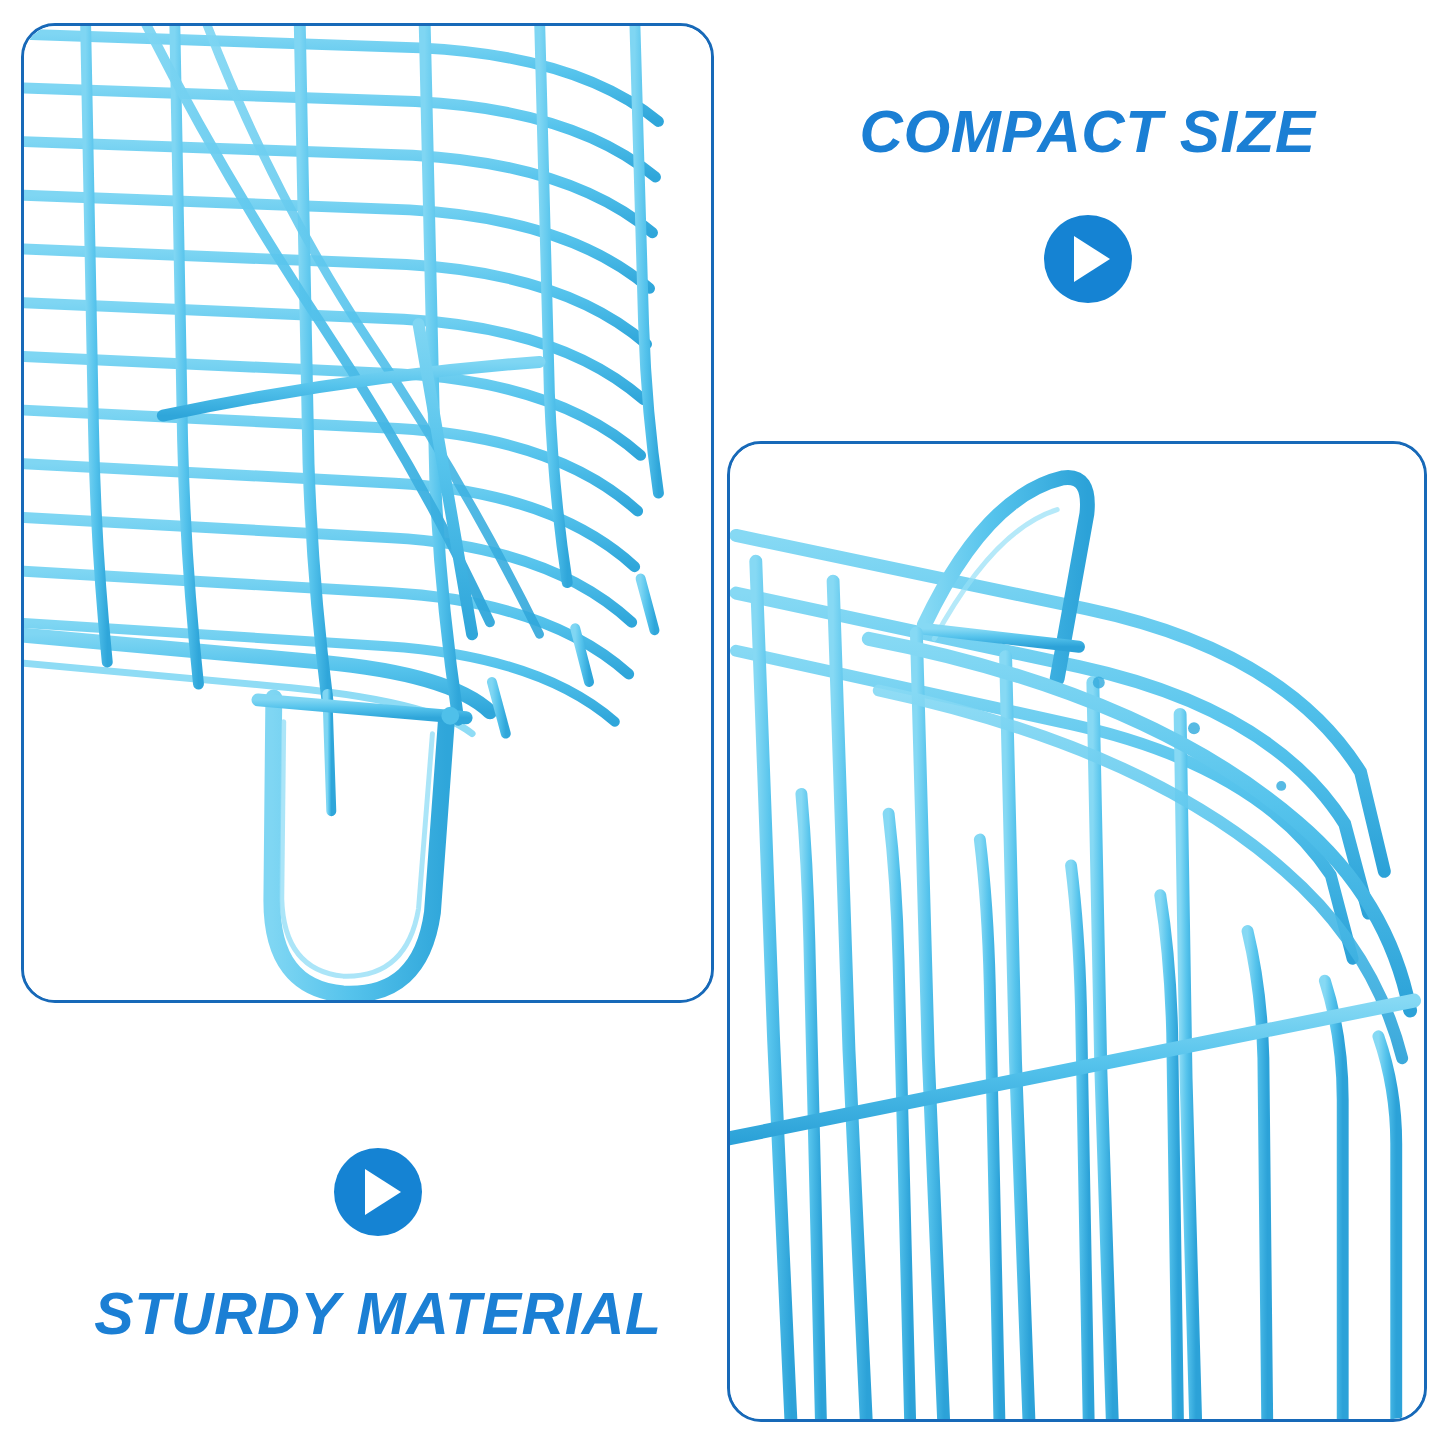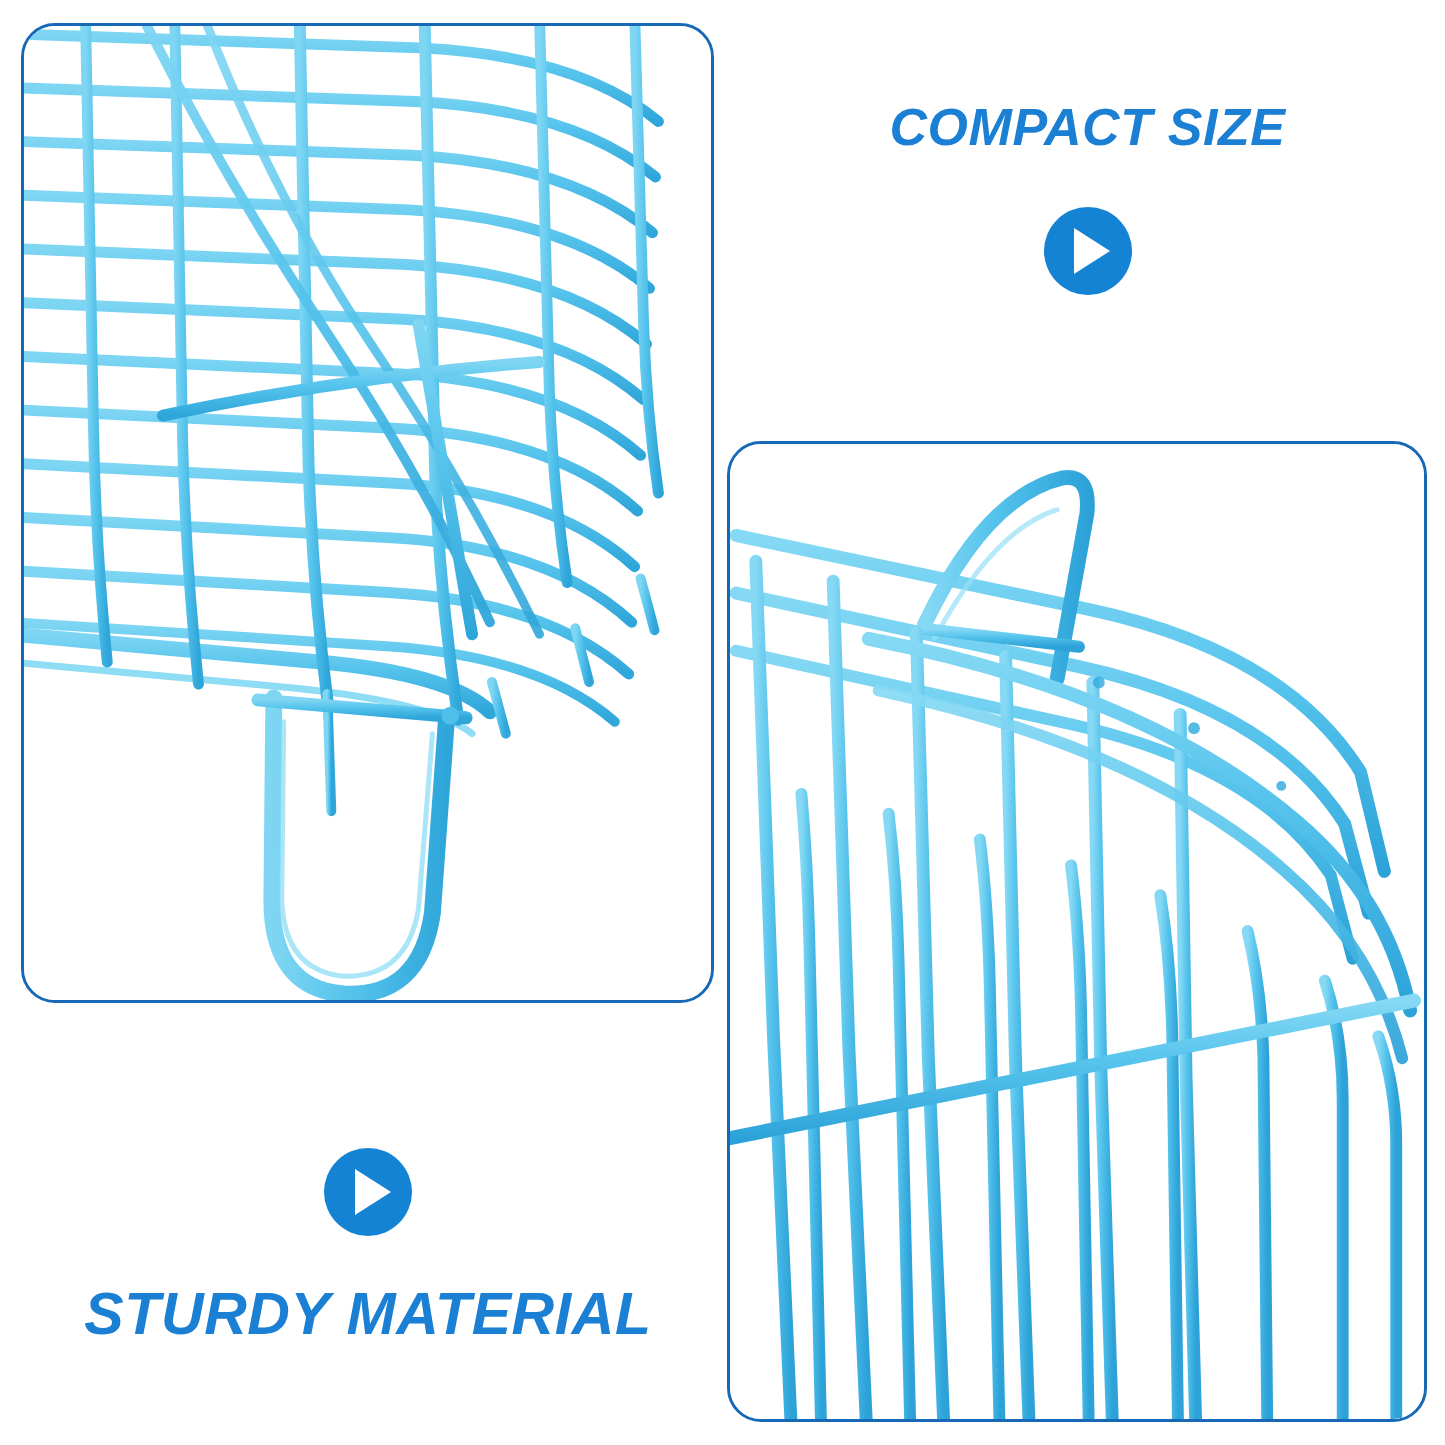--- a/index.html
+++ b/index.html
@@ -55,26 +55,26 @@
     flex-direction: column;
     align-items: center;
     user-select: none;
   }
   #caption-compact-size {
     left: 745px;
     top: 100px;
     width: 685px;
   }
   #caption-sturdy-material {
-    left: 18px;
+    left: 28px;
     top: 1148px;
     width: 700px;
   }
   .caption-heading {
-    font-size: 52px;
+    font-size: 60px;
     font-weight: bold;
     font-style: italic;
     letter-spacing: 0.6px;
     color: #1B7FD4;
     white-space: nowrap;
     line-height: 1.05;
   }
   #caption-sturdy-material .caption-heading {
     font-size: 59px;
   }

